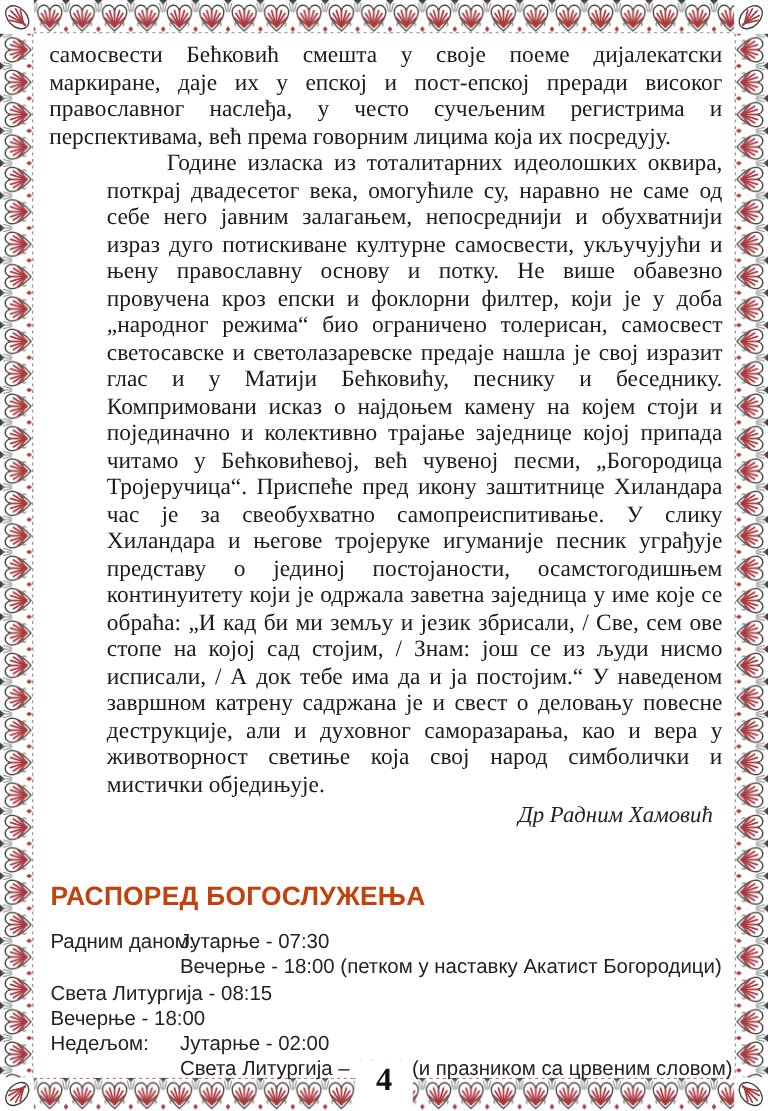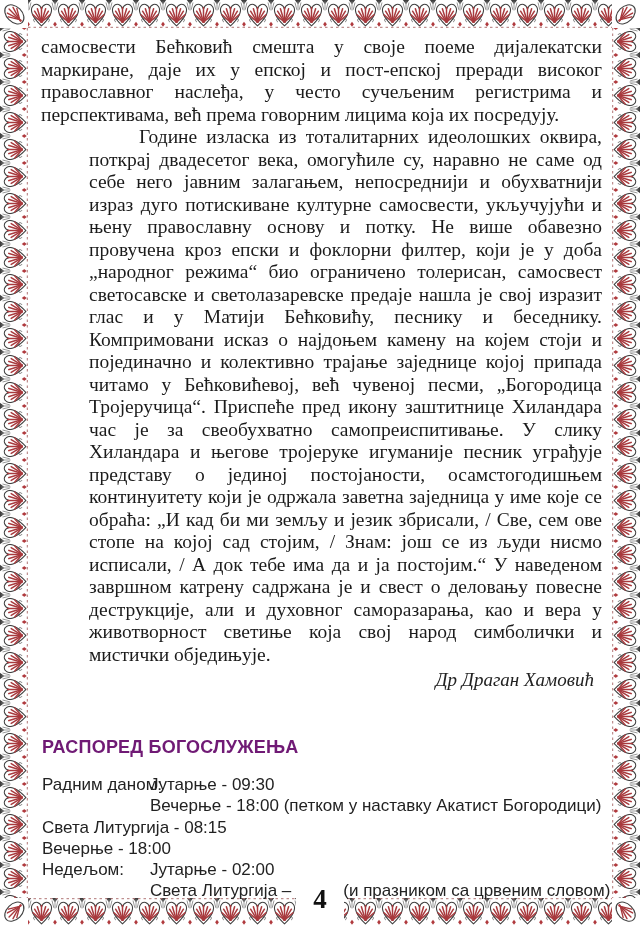--- a/index.html
+++ b/index.html
@@ -34,21 +34,21 @@
     margin:0;text-align:justify;
     font-size:19.5px;line-height:22.5px;color:#1b1b1b;
   }
   .article p.indent{text-indent:50px;margin-left:48px;}
   .signature{
     margin-top:2px;text-align:right;font-style:italic;
     font-size:19px;line-height:23px;padding-right:8px;color:#222;
   }
   .schedule{position:absolute;left:1px;right:0;top:698px;font-family:"Liberation Sans", sans-serif;}
   .schedule-heading{
-    font-weight:bold;font-size:18px;line-height:26px;color:#701a75;
+    font-weight:bold;font-size:22px;line-height:26px;color:#c2410c;
     letter-spacing:0.2px;margin:0 0 14px 0;
   }
   .sched-row{
     display:grid;grid-template-columns:108px 1fr;
     font-size:17px;line-height:21.3px;color:#222;
   }
   .sched-label{white-space:nowrap;}
   .sched-lines div{white-space:nowrap;}
 </style>
 </head>
@@ -243,29 +243,29 @@
       </g>
       <circle cx="14" cy="23.4" r="1.2" fill="#b03a3e"></circle>
     </g>
   </svg>
 
   <div class="content">
     <div class="article">
         <p>самосвести Бећковић смешта у своје поеме дијалекатски маркиране, даје их у епској и пост-епској преради високог православног наслеђа, у често сучељеним регистрима и перспективама, већ према говорним лицима која их посредују.</p>
         <p class="indent">Године изласка из тоталитарних идеолошких оквира, поткрај двадесетог века, омогућиле су, наравно не саме од себе него јавним залагањем, непосреднији и обухватнији израз дуго потискиване културне самосвести, укључујући и њену православну основу и потку. Не више обавезно провучена кроз епски и фоклорни филтер, који је у доба „народног режима“ био ограничено толерисан, самосвест светосавске и светолазаревске предаје нашла је свој изразит глас и у Матији Бећковићу, песнику и беседнику. Компримовани исказ о најдоњем камену на којем стоји и појединачно и колективно трајање заједнице којој припада читамо у Бећковићевој, већ чувеној песми, „Богородица Тројеручица“. Приспеће пред икону заштитнице Хиландара час је за свеобухватно самопреиспитивање. У слику Хиландара и његове тројеруке игуманије песник уграђује представу о јединој постојаности, осамстогодишњем континуитету који је одржала заветна заједница у име које се обраћа: „И кад би ми земљу и језик збрисали, / Све, сем ове стопе на којој сад стојим, / Знам: још се из људи нисмо исписали, / А док тебе има да и ја постојим.“ У наведеном завршном катрену садржана је и свест о деловању повесне деструкције, али и духовног саморазарања, као и вера у животворност светиње која свој народ симболички и мистички обједињује.</p>
       </div>
-    <div class="signature">Др Драган Хамовић</div>
+    <div class="signature">Др Радним Хамовић</div>
 
     <div class="schedule">
       <h2 class="schedule-heading">РАСПОРЕД БОГОСЛУЖЕЊА</h2>
       <div>
           <div class="sched-row">
             <div class="sched-label">Радним даном:</div>
             <div class="sched-lines">
-              <div>Јутарње - 09:30</div>
+              <div>Јутарње - 07:30</div>
               <div>Вечерње - 18:00 (петком у наставку Акатист Богородици)</div>
             </div>
           </div>
           <div class="sched-row">
             <div class="sched-lines">
               <div>Света Литургија - 08:15</div>
               <div>Вечерње - 18:00</div>
             </div>
           </div>
           <div class="sched-row">

